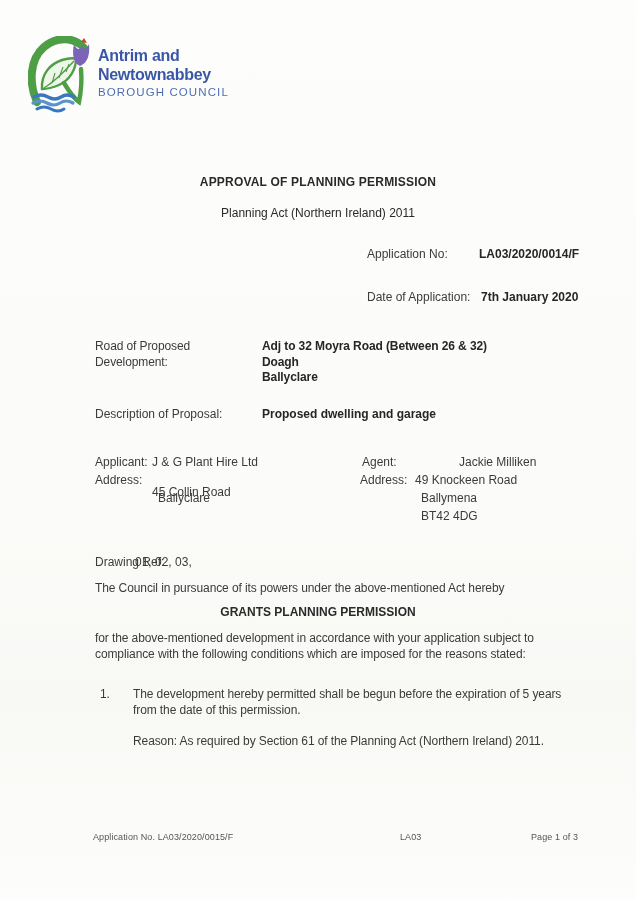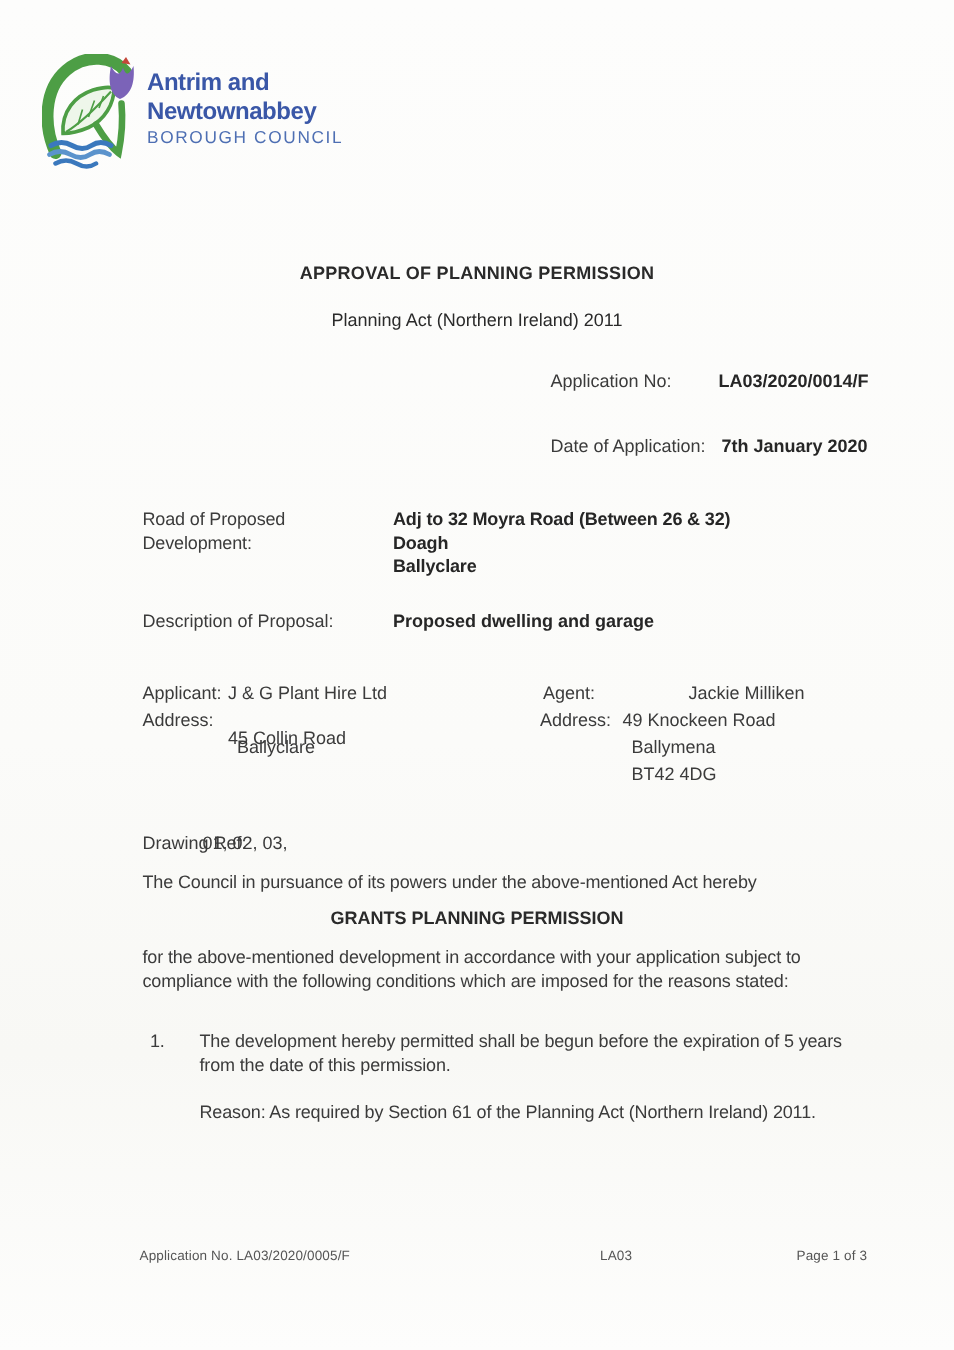--- a/index.html
+++ b/index.html
@@ -103,17 +103,17 @@
   <div class="abs val" style="left:135px; top:555px;">01, 02, 03,</div>
 
   <div class="abs centered" style="top:605px; font-size:12px; font-weight:bold; color:#2a2a2a;">GRANTS PLANNING PERMISSION</div>
   <div class="abs body-text" style="left:95px; top:581px;">The Council in pursuance of its powers under the above-mentioned Act hereby</div>
   <div class="abs body-text" style="left:95px; top:631px; width:486px;">for the above-mentioned development in accordance with your application subject to compliance with the following conditions which are imposed for the reasons stated:</div>
 
   <div class="abs body-text" style="left:100px; top:687px;">1.</div>
   <div class="abs body-text" style="left:133px; top:687px; width:440px;">The development hereby permitted shall be begun before the expiration of 5 years from the date of this permission.</div>
   <div class="abs body-text" style="left:133px; top:734px; width:425px;">Reason: As required by Section 61 of the Planning Act (Northern Ireland) 2011.</div>
 
-  <div class="abs footer" style="left:93px;  top:832px;">Application No. LA03/2020/0005/F</div>
+  <div class="abs footer" style="left:93px;  top:832px;">Application No. LA03/2020/0015/F</div>
   <div class="abs footer" style="left:400px; top:832px;">LA03</div>
   <div class="abs footer" style="left:531px; top:832px;">Page 1 of 3</div>
 
 </div>
 
 </body></html>

